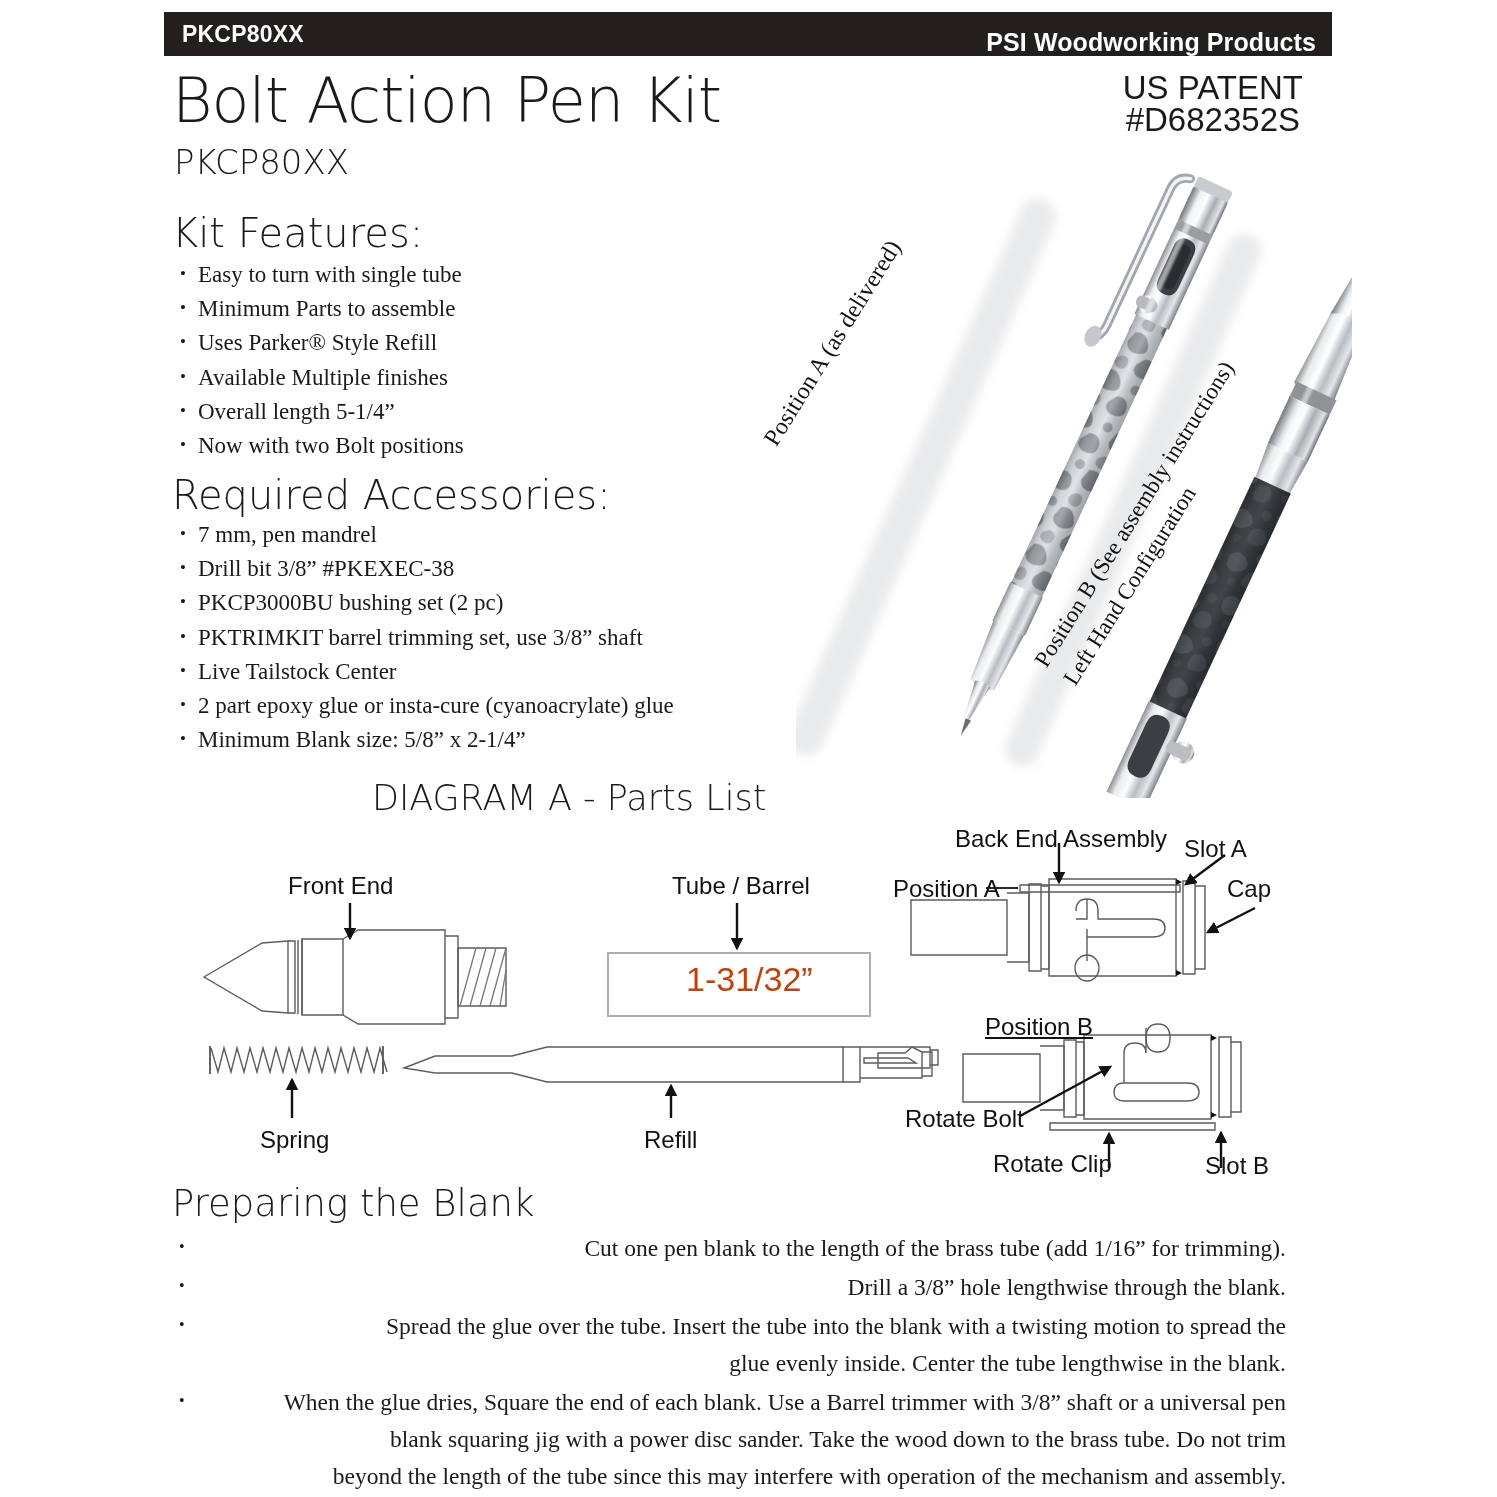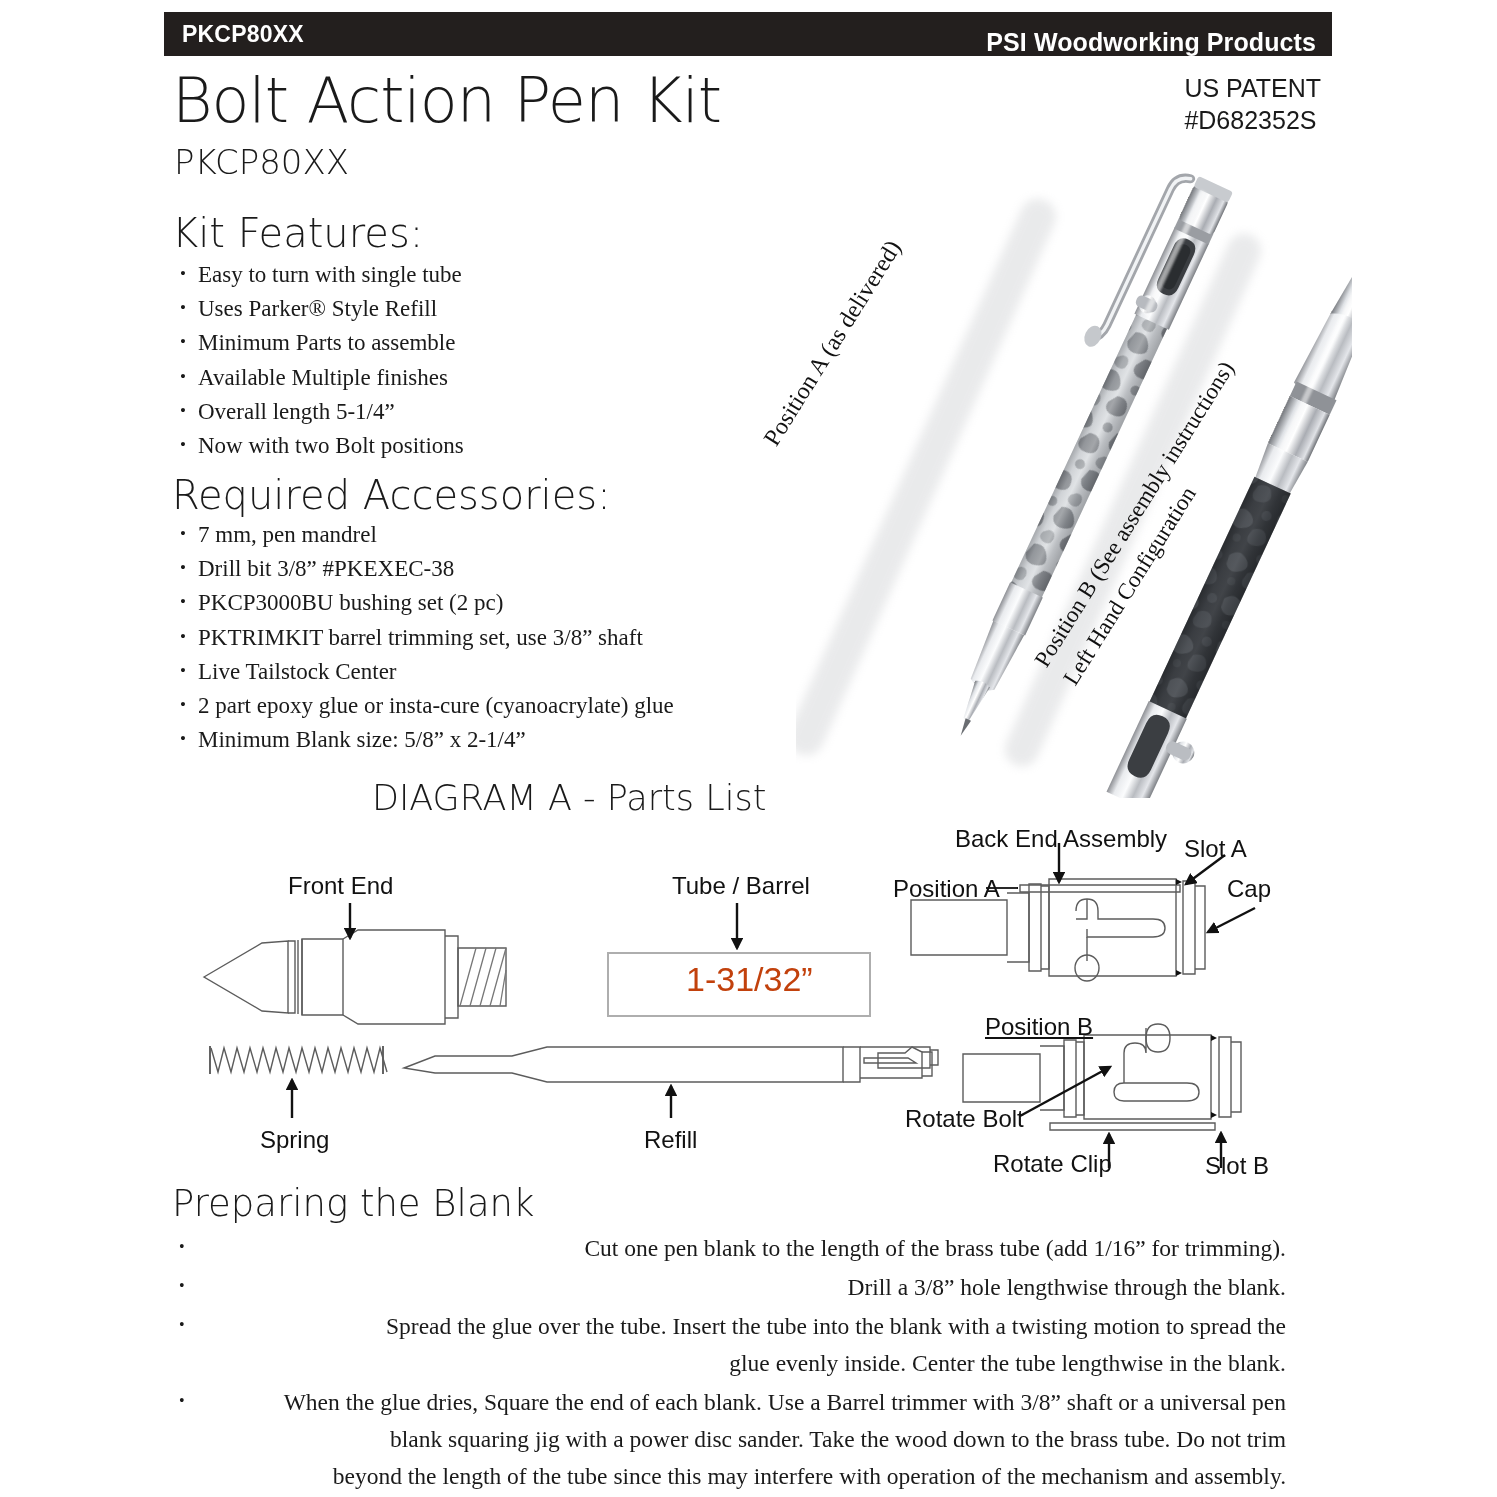--- a/index.html
+++ b/index.html
@@ -29,22 +29,22 @@
     font-size:62px;font-weight:300;letter-spacing:-1px;
     font-family:"DejaVu Sans", sans-serif;
     color:#1a1a1a;white-space:nowrap;
   }
   .subtitle{
     position:absolute;left:174px;top:142px;
     font-size:34px;font-weight:300;letter-spacing:0px;
     font-family:"DejaVu Sans", sans-serif;color:#1a1a1a;
   }
   .patent{
-    position:absolute;right:176px;top:72px;text-align:left;
-    font-size:25px;line-height:32px;color:#1a1a1a;
+    position:absolute;right:194px;top:72px;text-align:center;
+    font-size:33px;line-height:32px;color:#1a1a1a;
     font-family:"Liberation Sans", sans-serif;
   }
 
   
   .sec-h{
     position:absolute;
     font-family:"DejaVu Sans", sans-serif;
     font-weight:300;color:#1a1a1a;white-space:nowrap;
   }
   #kit-features-heading{left:172px;top:210px;font-size:40px;}
@@ -129,22 +129,22 @@
   <div class="title">Bolt Action Pen Kit</div>
   <div class="subtitle">PKCP80XX</div>
   <div class="patent">
     <div>US PATENT</div>
     <div>#D682352S</div>
   </div>
 
   <div class="sec-h" id="kit-features-heading">Kit Features:</div>
   <ul class="serif" id="kit-features-list">
     <li>Easy to turn with single tube</li>
+    <li>Minimum Parts to assemble</li>
     <li>Uses Parker® Style Refill</li>
-    <li>Minimum Parts to assemble</li>
     <li>Available Multiple finishes</li>
     <li>Overall length 5-1/4”</li>
     <li>Now with two Bolt positions</li>
   </ul>
 
   <div class="sec-h" id="req-acc-heading">Required Accessories:</div>
   <ul class="serif" id="req-acc-list">
     <li>7 mm, pen mandrel</li>
     <li>Drill bit 3/8” #PKEXEC-38</li>
     <li>PKCP3000BU bushing set (2 pc)</li>

